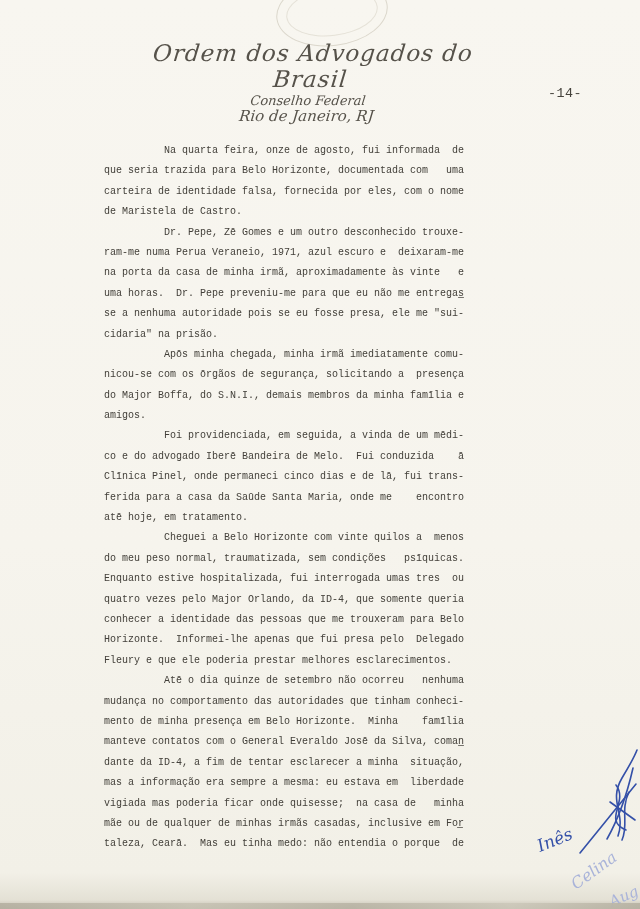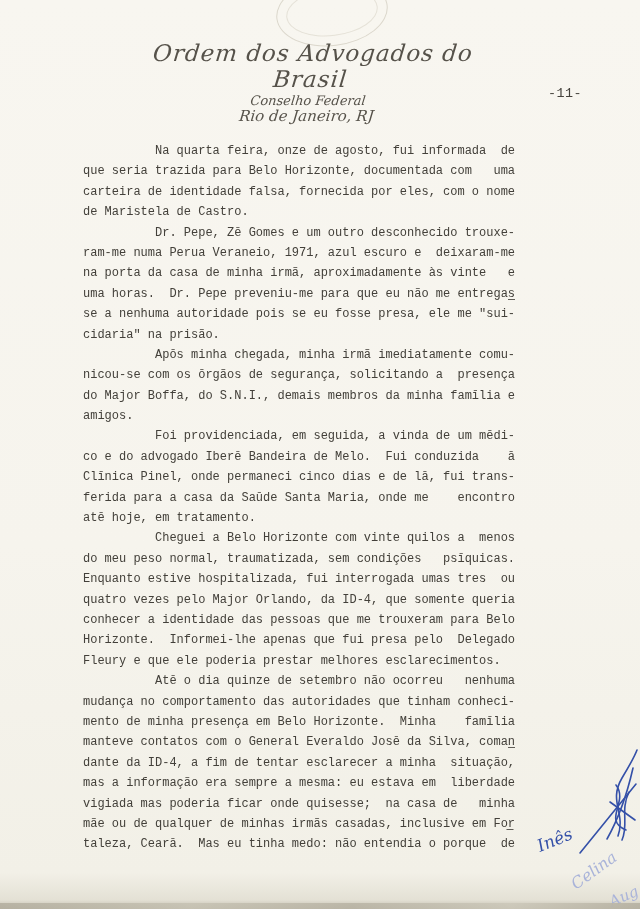--- a/index.html
+++ b/index.html
@@ -28,22 +28,22 @@
     color:#56524a;transform:skewX(-6deg);
   }
   .lh-org{font-size:23px;line-height:26px;letter-spacing:1px;}
   .lh-council{font-size:13px;line-height:15px;margin-top:1px;}
   .lh-city{font-size:15px;line-height:17px;}
   .pagenum{
     position:absolute;left:548px;top:86px;
     font-size:13.4px;color:#45423c;letter-spacing:0.5px;
   }
   .body-text{
-    position:absolute;left:83px;top:141px;width:484px;
-    font-size:12px;line-height:20.4px;color:#43403a;
+    position:absolute;left:104px;top:141px;width:484px;
+    font-size:10px;line-height:20.4px;color:#43403a;
     white-space:pre;text-rendering:optimizeLegibility;
   }
   .line{height:20.4px;}
   .handwriting{
     position:absolute;left:530px;top:740px;width:110px;height:169px;
     overflow:visible;
   }
   .hw-sig{
     font-family:"DejaVu Serif","Liberation Serif",serif;
     font-style:italic;font-size:17px;
@@ -64,21 +64,21 @@
 <div class="page">
 
   <div class="seal"></div>
 
   <div class="letterhead">
     <div class="lh-org">Ordem dos Advogados do Brasil</div>
     <div class="lh-council">Conselho Federal</div>
     <div class="lh-city">Rio de Janeiro, RJ</div>
   </div>
 
-  <div class="pagenum">-11-</div>
+  <div class="pagenum">-14-</div>
 
   <div class="body-text"><div><div class="line">          Na quarta feira, onze de agosto, fui informada  de</div><div class="line">que seria trazida para Belo Horizonte, documentada com   uma</div><div class="line">carteira de identidade falsa, fornecida por eles, com o nome</div><div class="line">de Maristela de Castro.</div></div><div><div class="line">          Dr. Pepe, Zē Gomes e um outro desconhecido trouxe-</div><div class="line">ram-me numa Perua Veraneio, 1971, azul escuro e  deixaram-me</div><div class="line">na porta da casa de minha irmã, aproximadamente às vinte   e</div><div class="line">uma horas.  Dr. Pepe preveniu-me para que eu não me entregas̲</div><div class="line">se a nenhuma autoridade pois se eu fosse presa, ele me "sui-</div><div class="line">cidaria" na prisão.</div></div><div><div class="line">          Apōs minha chegada, minha irmã imediatamente comu-</div><div class="line">nicou-se com os ōrgãos de segurança, solicitando a  presença</div><div class="line">do Major Boffa, do S.N.I., demais membros da minha famīlia e</div><div class="line">amigos.</div></div><div><div class="line">          Foi providenciada, em seguida, a vinda de um mēdi-</div><div class="line">co e do advogado Iberē Bandeira de Melo.  Fui conduzida    ā</div><div class="line">Clīnica Pinel, onde permaneci cinco dias e de lā, fui trans-</div><div class="line">ferida para a casa da Saūde Santa Maria, onde me    encontro</div><div class="line">atē hoje, em tratamento.</div></div><div><div class="line">          Cheguei a Belo Horizonte com vinte quilos a  menos</div><div class="line">do meu peso normal, traumatizada, sem condições   psīquicas.</div><div class="line">Enquanto estive hospitalizada, fui interrogada umas tres  ou</div><div class="line">quatro vezes pelo Major Orlando, da ID-4, que somente queria</div><div class="line">conhecer a identidade das pessoas que me trouxeram para Belo</div><div class="line">Horizonte.  Informei-lhe apenas que fui presa pelo  Delegado</div><div class="line">Fleury e que ele poderia prestar melhores esclarecimentos.</div></div><div><div class="line">          Atē o dia quinze de setembro não ocorreu   nenhuma</div><div class="line">mudança no comportamento das autoridades que tinham conheci-</div><div class="line">mento de minha presença em Belo Horizonte.  Minha    famīlia</div><div class="line">manteve contatos com o General Everaldo Josē da Silva, coman̲</div><div class="line">dante da ID-4, a fim de tentar esclarecer a minha  situação,</div><div class="line">mas a informação era sempre a mesma: eu estava em  liberdade</div><div class="line">vigiada mas poderia ficar onde quisesse;  na casa de   minha</div><div class="line">mãe ou de qualquer de minhas irmãs casadas, inclusive em For̲</div><div class="line">taleza, Cearā.  Mas eu tinha medo: não entendia o porque  de</div></div></div>
 
   <svg class="handwriting" viewBox="0 0 110 169">
 
     <g stroke="#3450a8" stroke-width="1.6" fill="none" stroke-linecap="round">
       <path d="M 50 113 L 106 44"></path>
       <path d="M 88 96 C 96 72 78 62 92 38 C 98 28 104 18 107 10"></path>
       <path d="M 77 99 C 90 76 98 50 103 28"></path>
       <path d="M 96 90 C 72 80 99 62 86 45"></path>

